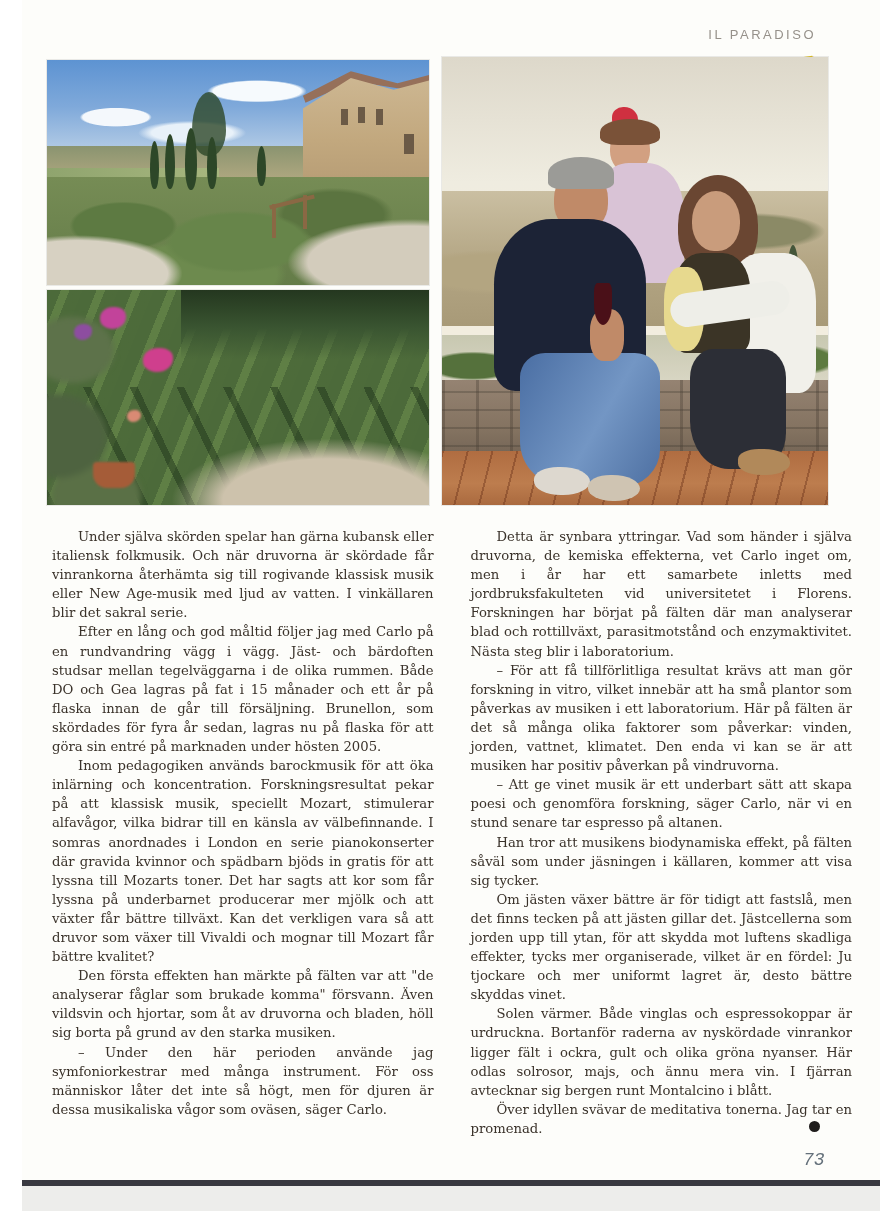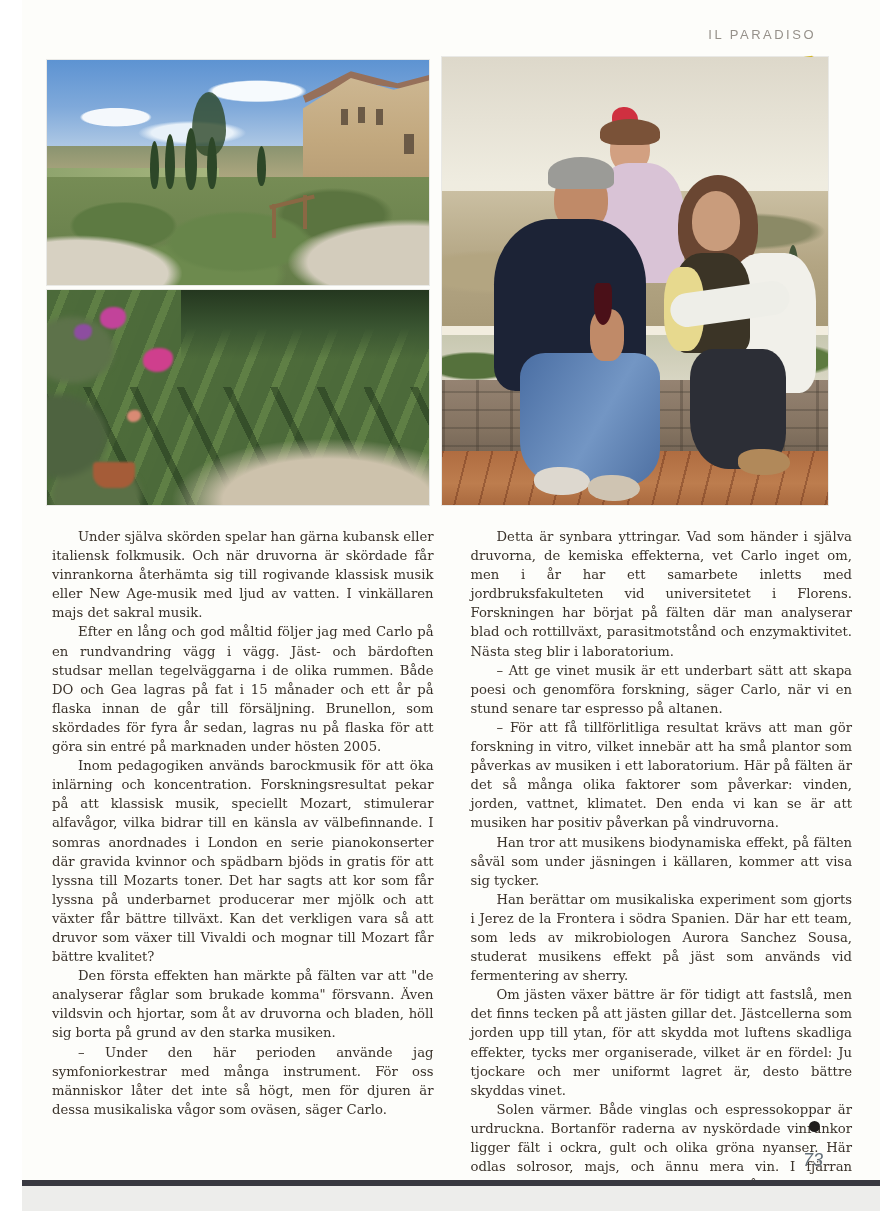--- a/index.html
+++ b/index.html
@@ -98,21 +98,21 @@
       linear-gradient(180deg,#b06d41 0%,#bd7d4e 60%,#aa6a3f 100%);}
   .fig{position:absolute;}
 
   
   #columns{position:absolute;left:30px;top:527px;width:800px;display:flex;gap:37px;}
   .col{width:382px;font-size:13.2px;line-height:19.1px;text-align:justify;}
   .col p{margin:0;text-indent:26px;}
 
   .end-dot{position:absolute;left:787px;top:1121px;width:11px;height:11px;border-radius:50%;background:#1f1d1c;}
   .page-num{position:absolute;left:781px;top:1150px;font-style:italic;font-size:18px;color:#64707a;
-    font-family:Liberation Sans, sans-serif;}
+    font-family:Liberation Mono, monospace;}
 </style>
 </head>
 <body>
 
 <div id="page">
 
   <div class="header">IL PARADISO</div>
   <div class="logo-f">F</div>
 
   <div id="photo-villa" class="photo">
@@ -177,33 +177,32 @@
     <div class="fig" style="left:52px;top:162px;width:152px;height:172px;background:#1c2336;border-radius:38% 38% 14% 14%;"></div>
     <div class="fig" style="left:78px;top:296px;width:140px;height:134px;background:linear-gradient(120deg,#4a6ea3,#7396c4 55%,#4d6fa1);border-radius:18% 18% 28% 34%;"></div>
     <div class="fig" style="left:92px;top:410px;width:56px;height:28px;background:#ddd8cf;border-radius:45% 55% 50% 50%;"></div>
     <div class="fig" style="left:146px;top:418px;width:52px;height:26px;background:#cfc4b2;border-radius:45% 55% 50% 50%;"></div>
     <div class="fig" style="left:148px;top:252px;width:34px;height:52px;background:#c08a68;border-radius:40%;"></div>
     <div class="fig" style="left:152px;top:226px;width:18px;height:42px;background:#4a1018;border-radius:20% 20% 50% 50%;"></div>
   </div>
 
   <div id="columns">
     <div class="col">
-      <p>Under själva skörden spelar han gärna kubansk eller italiensk folkmusik. Och när druvorna är skördade får vinrankorna återhämta sig till rogivande klassisk musik eller New Age-musik med ljud av vatten. I vinkällaren majs det sakral musik.</p>
+      <p>Under själva skörden spelar han gärna kubansk eller italiensk folkmusik. Och när druvorna är skördade får vinrankorna återhämta sig till rogivande klassisk musik eller New Age-musik med ljud av vatten. I vinkällaren blir det sakral serie.</p>
       <p>Efter en lång och god måltid följer jag med Carlo på en rundvandring vägg i vägg. Jäst- och bärdoften studsar mellan tegelväggarna i de olika rummen. Både DO och Gea lagras på fat i 15 månader och ett år på flaska innan de går till försäljning. Brunellon, som skördades för fyra år sedan, lagras nu på flaska för att göra sin entré på marknaden under hösten 2005.</p>
       <p>Inom pedagogiken används barockmusik för att öka inlärning och koncentration. Forskningsresultat pekar på att klassisk musik, speciellt Mozart, stimulerar alfavågor, vilka bidrar till en känsla av välbefinnande. I somras anordnades i London en serie pianokonserter där gravida kvinnor och spädbarn bjöds in gratis för att lyssna till Mozarts toner. Det har sagts att kor som får lyssna på underbarnet producerar mer mjölk och att växter får bättre tillväxt. Kan det verkligen vara så att druvor som växer till Vivaldi och mognar till Mozart får bättre kvalitet?</p>
       <p>Den första effekten han märkte på fälten var att "de analyserar fåglar som brukade komma" försvann. Även vildsvin och hjortar, som åt av druvorna och bladen, höll sig borta på grund av den starka musiken.</p>
       <p>– Under den här perioden använde jag symfoniorkestrar med många instrument. För oss människor låter det inte så högt, men för djuren är dessa musikaliska vågor som oväsen, säger Carlo.</p>
 
     </div>
     <div class="col">
       <p>Detta är synbara yttringar. Vad som händer i själva druvorna, de kemiska effekterna, vet Carlo inget om, men i år har ett samarbete inletts med jordbruksfakulteten vid universitetet i Florens. Forskningen har börjat på fälten där man analyserar blad och rottillväxt, parasitmotstånd och enzymaktivitet. Nästa steg blir i laboratorium.</p>
+      <p>– För att få tillförlitliga resultat krävs att man gör forskning in vitro, vilket innebär att ha små plantor som påverkas av musiken i ett laboratorium. Här på fälten är det så många olika faktorer som påverkar: vinden, jorden, vattnet, klimatet. Den enda vi kan se är att musiken har positiv påverkan på vindruvorna.</p>
       <p>– Att ge vinet musik är ett underbart sätt att skapa poesi och genomföra forskning, säger Carlo, när vi en stund senare tar espresso på altanen.</p>
-      <p>– För att få tillförlitliga resultat krävs att man gör forskning in vitro, vilket innebär att ha små plantor som påverkas av musiken i ett laboratorium. Här på fälten är det så många olika faktorer som påverkar: vinden, jorden, vattnet, klimatet. Den enda vi kan se är att musiken har positiv påverkan på vindruvorna.</p>
       <p>Han tror att musikens biodynamiska effekt, på fälten såväl som under jäsningen i källaren, kommer att visa sig tycker.</p>
-      <p>Han berättar om musikaliska experiment som gjorts i Jerez de la Frontera i södra Spanien. Där har ett team, som leds av mikrobiologen Aurora Sanchez Sousa, studerat musikens effekt på jäst som används vid fermentering av sherry.</p>
       <p>Om jästen växer bättre är för tidigt att fastslå, men det finns tecken på att jästen gillar det. Jästcellerna som jorden upp till ytan, för att skydda mot luftens skadliga effekter, tycks mer organiserade, vilket är en fördel:  Ju tjockare och mer uniformt lagret är, desto bättre skyddas vinet.</p>
       <p>Solen värmer. Både vinglas och espressokoppar är urdruckna. Bortanför raderna av nyskördade vinrankor ligger fält i ockra, gult och olika gröna nyanser. Här odlas solrosor, majs, och ännu mera vin. I fjärran avtecknar sig bergen runt Montalcino i blått.</p>
       <p>Över idyllen svävar de meditativa tonerna. Jag tar en promenad.</p>
 
     </div>
   </div>
 
   <div class="end-dot"></div>
   <div class="page-num">73</div>
 

